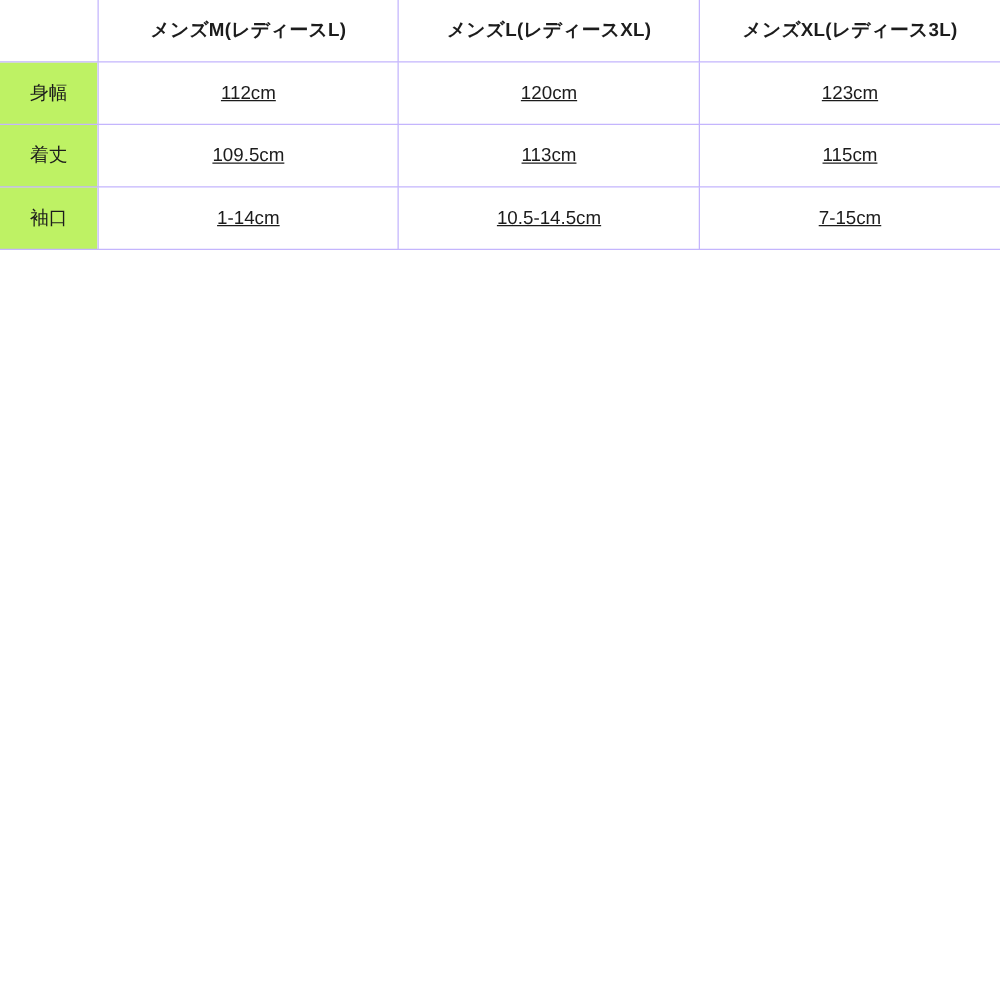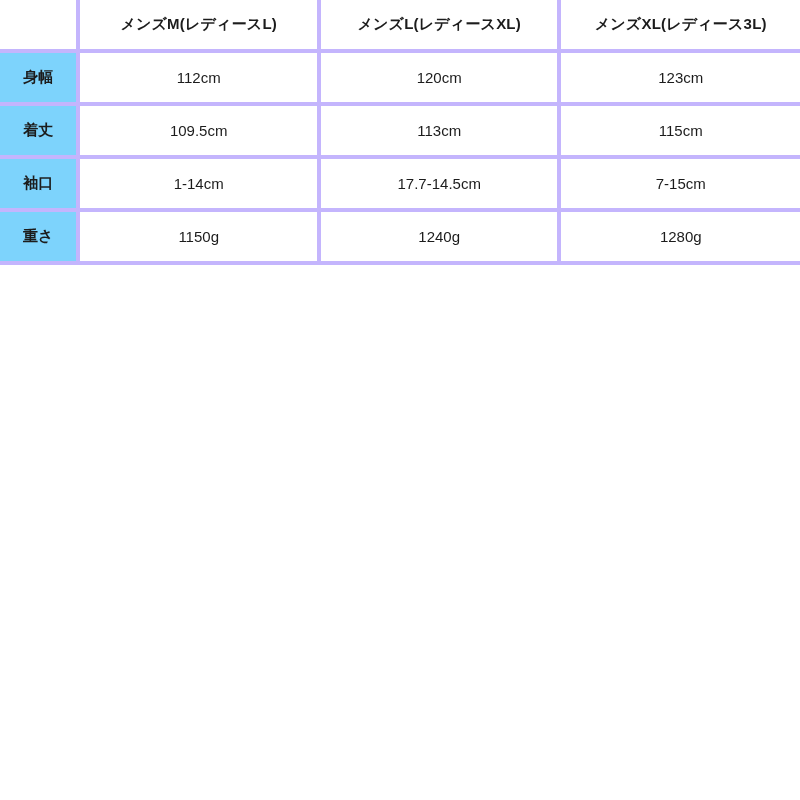--- a/index.html
+++ b/index.html
@@ -20,21 +20,21 @@
     background: #ffffff;
     position: relative;
   }
   table.size-table {
     border-collapse: collapse;
     width: 800px;
     table-layout: fixed;
   }
   table.size-table td,
   table.size-table th {
-    border: 4px solid #c4b5fd;
+    border: 1px solid #c4b5fd;
     padding: 0;
     margin: 0;
   }
   
   table.size-table tr:first-child th,
   table.size-table tr:first-child td {
     border-top: none;
   }
   table.size-table tr th:first-child,
   table.size-table tr td:first-child {
@@ -59,32 +59,33 @@
     font-weight: bold;
     color: #1c1c1c;
     letter-spacing: 0.2px;
     background: #ffffff;
   }
   .row-label {
     height: 49px;
     text-align: center;
     vertical-align: middle;
     font-size: 15px;
-    font-weight: bold;
+    font-weight: normal;
     color: #1c1c1c;
-    background: #7dd3fc;
+    background: #bef264;
   }
   .row-value {
     height: 49px;
     text-align: center;
     vertical-align: middle;
     font-size: 15px;
     font-weight: normal;
     color: #1c1c1c;
     background: #ffffff;
+    text-decoration: underline;
   }
   .blank-area {
     width: 800px;
     background: #ffffff;
   }
 </style>
 </head>
 <body>
 
 <div class="sheet">
@@ -113,26 +114,20 @@
       </tr>
       <tr>
         <td class="row-label">着丈</td>
         <td class="row-value">109.5cm</td>
         <td class="row-value">113cm</td>
         <td class="row-value">115cm</td>
       </tr>
       <tr>
         <td class="row-label">袖口</td>
         <td class="row-value">1-14cm</td>
-        <td class="row-value">17.7-14.5cm</td>
+        <td class="row-value">10.5-14.5cm</td>
         <td class="row-value">7-15cm</td>
-      </tr>
-      <tr>
-        <td class="row-label">重さ</td>
-        <td class="row-value">1150g</td>
-        <td class="row-value">1240g</td>
-        <td class="row-value">1280g</td>
       </tr>
     </tbody>
   </table>
 
   <div class="blank-area"></div>
 </div>
 
 </body></html>

